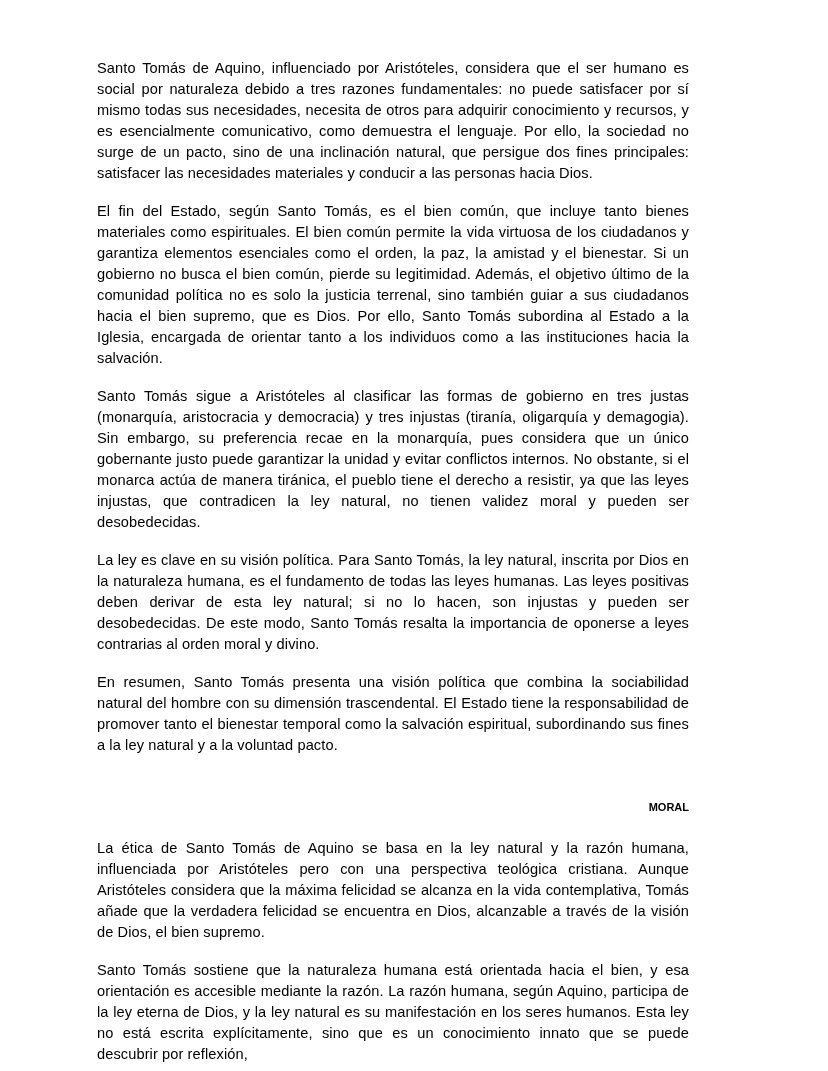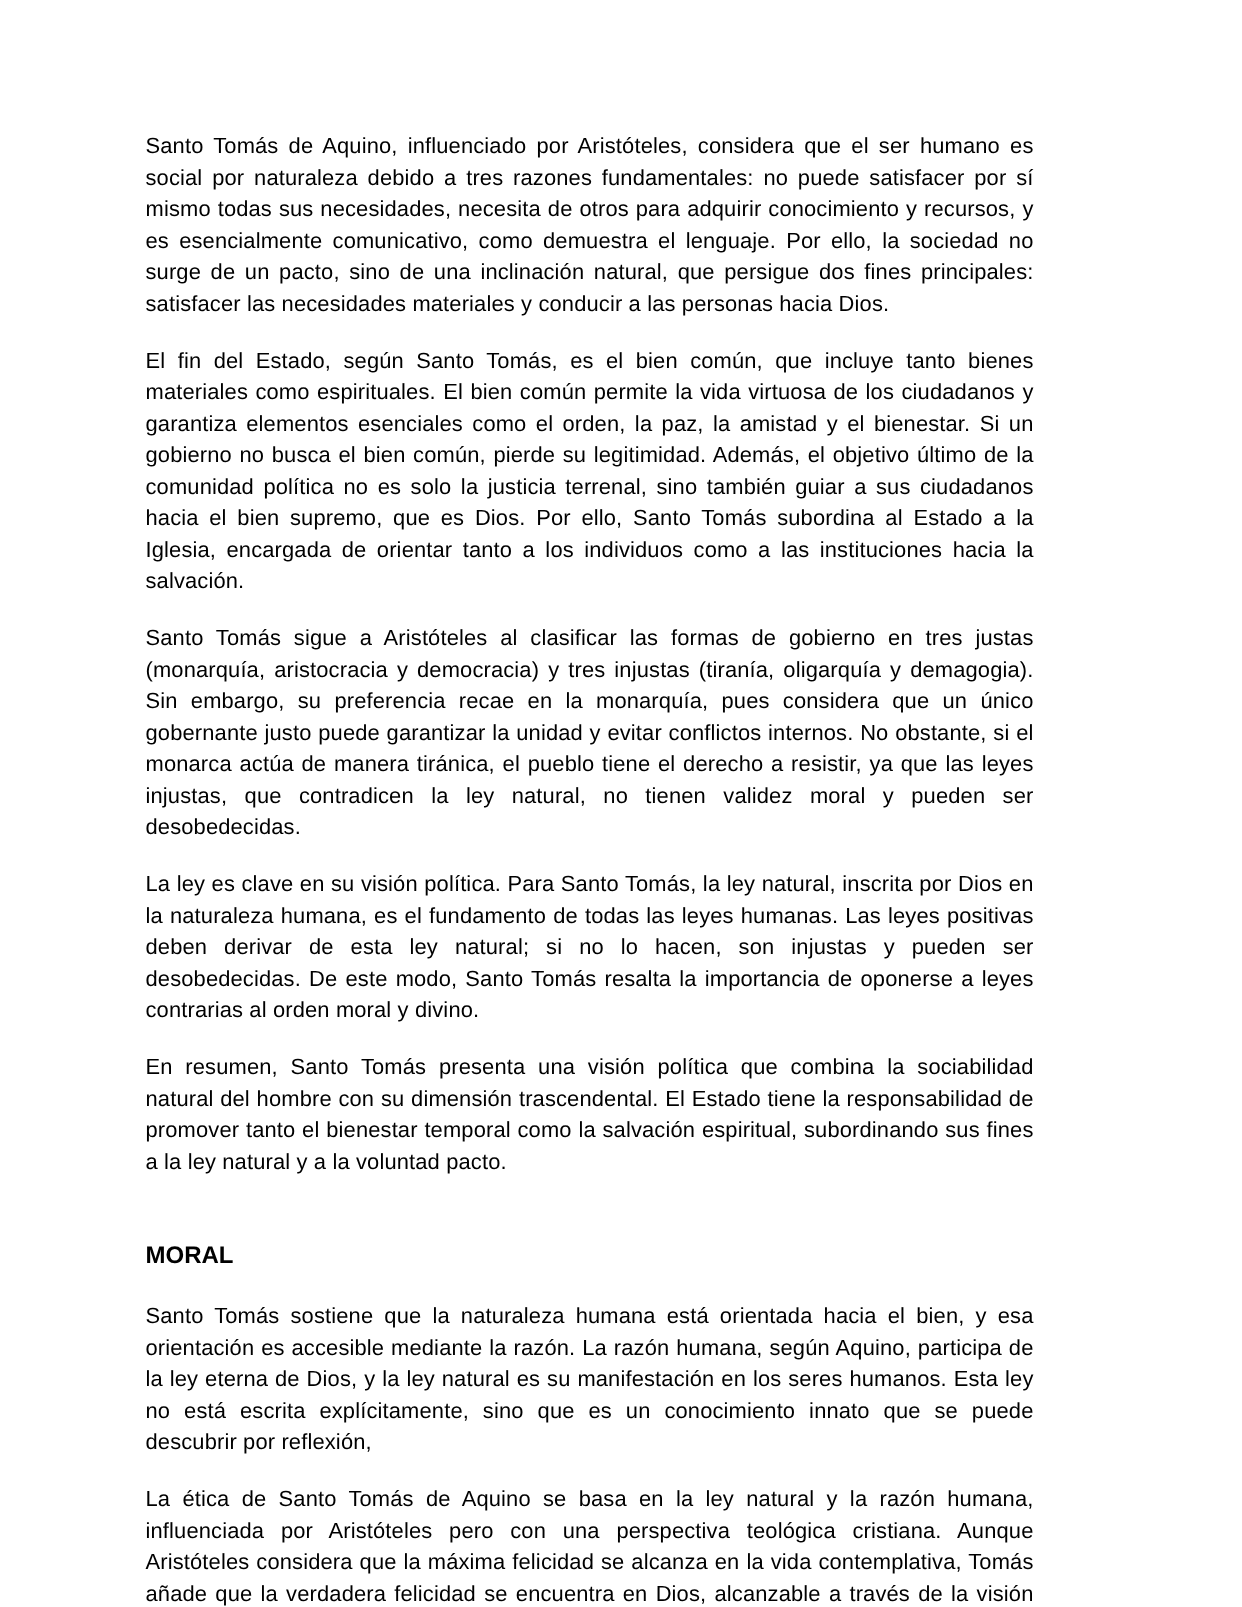--- a/index.html
+++ b/index.html
@@ -10,46 +10,46 @@
   body {
     width: 828px;
     height: 1071px;
     font-family: "Liberation Sans", sans-serif;
     color: #000000;
   }
   .page {
     box-sizing: border-box;
     width: 786px;
     height: 1071px;
-    padding: 88px 97px 20px 97px;
+    padding: 58px 97px 20px 97px;
     background: #ffffff;
     overflow: hidden;
   }
   .doc-paragraph {
     margin: 0 0 17px 0;
     font-size: 14.6px;
     line-height: 21px;
     text-align: justify;
     letter-spacing: 0.1px;
   }
   .doc-heading {
     margin: 41px 0 20px 0;
-    font-size: 16px;
+    font-size: 11px;
     line-height: 21px;
     font-weight: 700;
-    text-align: left;
+    text-align: right;
   }
 </style>
 </head>
 <body>
 
 <div class="page">
   <div class="doc">
     <p class="doc-paragraph">Santo Tomás de Aquino, influenciado por Aristóteles, considera que el ser humano es social por naturaleza debido a tres razones fundamentales: no puede satisfacer por sí mismo todas sus necesidades, necesita de otros para adquirir conocimiento y recursos, y es esencialmente comunicativo, como demuestra el lenguaje. Por ello, la sociedad no surge de un pacto, sino de una inclinación natural, que persigue dos fines principales: satisfacer las necesidades materiales y conducir a las personas hacia Dios.</p>
     <p class="doc-paragraph">El fin del Estado, según Santo Tomás, es el bien común, que incluye tanto bienes materiales como espirituales. El bien común permite la vida virtuosa de los ciudadanos y garantiza elementos esenciales como el orden, la paz, la amistad y el bienestar. Si un gobierno no busca el bien común, pierde su legitimidad. Además, el objetivo último de la comunidad política no es solo la justicia terrenal, sino también guiar a sus ciudadanos hacia el bien supremo, que es Dios. Por ello, Santo Tomás subordina al Estado a la Iglesia, encargada de orientar tanto a los individuos como a las instituciones hacia la salvación.</p>
     <p class="doc-paragraph">Santo Tomás sigue a Aristóteles al clasificar las formas de gobierno en tres justas (monarquía, aristocracia y democracia) y tres injustas (tiranía, oligarquía y demagogia). Sin embargo, su preferencia recae en la monarquía, pues considera que un único gobernante justo puede garantizar la unidad y evitar conflictos internos. No obstante, si el monarca actúa de manera tiránica, el pueblo tiene el derecho a resistir, ya que las leyes injustas, que contradicen la ley natural, no tienen validez moral y pueden ser desobedecidas.</p>
     <p class="doc-paragraph">La ley es clave en su visión política. Para Santo Tomás, la ley natural, inscrita por Dios en la naturaleza humana, es el fundamento de todas las leyes humanas. Las leyes positivas deben derivar de esta ley natural; si no lo hacen, son injustas y pueden ser desobedecidas. De este modo, Santo Tomás resalta la importancia de oponerse a leyes contrarias al orden moral y divino.</p>
     <p class="doc-paragraph">En resumen, Santo Tomás presenta una visión política que combina la sociabilidad natural del hombre con su dimensión trascendental. El Estado tiene la responsabilidad de promover tanto el bienestar temporal como la salvación espiritual, subordinando sus fines a la ley natural y a la voluntad pacto.</p>
     <h2 class="doc-heading">MORAL</h2>
+    <p class="doc-paragraph">La ética de Santo Tomás de Aquino se basa en la ley natural y la razón humana, influenciada por Aristóteles pero con una perspectiva teológica cristiana. Aunque Aristóteles considera que la máxima felicidad se alcanza en la vida contemplativa, Tomás añade que la verdadera felicidad se encuentra en Dios, alcanzable a través de la visión de Dios, el bien supremo.</p>
     <p class="doc-paragraph">Santo Tomás sostiene que la naturaleza humana está orientada hacia el bien, y esa orientación es accesible mediante la razón. La razón humana, según Aquino, participa de la ley eterna de Dios, y la ley natural es su manifestación en los seres humanos. Esta ley no está escrita explícitamente, sino que es un conocimiento innato que se puede descubrir por reflexión,</p>
-    <p class="doc-paragraph">La ética de Santo Tomás de Aquino se basa en la ley natural y la razón humana, influenciada por Aristóteles pero con una perspectiva teológica cristiana. Aunque Aristóteles considera que la máxima felicidad se alcanza en la vida contemplativa, Tomás añade que la verdadera felicidad se encuentra en Dios, alcanzable a través de la visión de Dios, el bien supremo.</p>
   </div>
 </div>
 
 </body></html>

